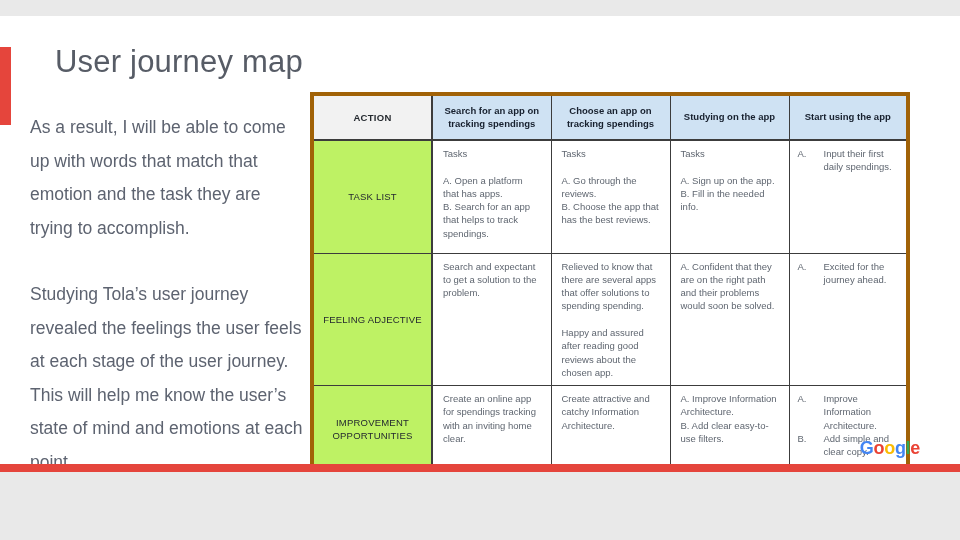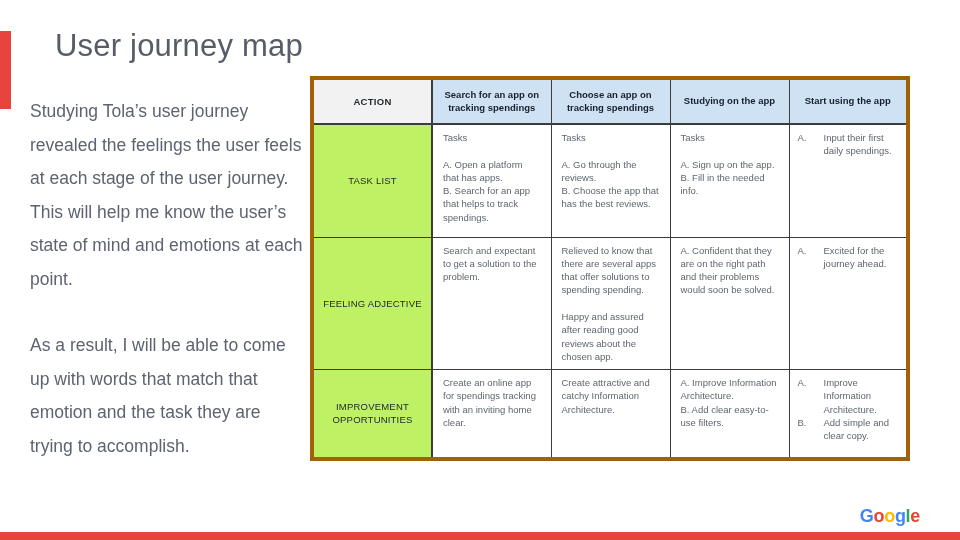--- a/index.html
+++ b/index.html
@@ -1,19 +1,19 @@
 <!DOCTYPE html>
 <html><head>
 <meta charset="utf-8">
 <style>
   html,body{margin:0;padding:0;background:#e9e9e9;}
   .slide{
-    position:relative;width:960px;height:540px;background:#ffffff;
+    position:relative;width:960px;height:456px;background:#ffffff;
     font-family:"Liberation Sans","DejaVu Sans",sans-serif;overflow:hidden;
-    margin:0 auto;
+    margin:16px auto;
   }
   .accent-bar{position:absolute;left:0;top:31px;width:11px;height:78px;background:#e5453c;}
   .title{
     position:absolute;left:55px;top:28px;margin:0;
     font-size:31px;font-weight:400;color:#575c66;letter-spacing:0.2px;
   }
   .body-copy{
     position:absolute;left:30px;top:95px;width:278px;
     font-size:17.5px;line-height:33.5px;color:#5d6370;
   }
@@ -67,22 +67,22 @@
 </head>
 <body>
 
 <div class="slide">
 
   <div class="accent-bar"></div>
 
   <h1 class="title">User journey map</h1>
 
   <div class="body-copy">
+    <p>As a result, I will be able to come up with words that match that emotion and the task they are trying to accomplish.</p>
     <p>Studying Tola’s user journey revealed the feelings the user feels at each stage of the user journey. This will help me know the user’s state of mind and emotions at each point.</p>
-    <p>As a result, I will be able to come up with words that match that emotion and the task they are trying to accomplish.</p>
   </div>
 
   <table class="journey">
     <colgroup>
       <col class="c-label">
         <col class="c-col">
         <col class="c-col">
         <col class="c-col">
         <col class="c-col">
     </colgroup>

